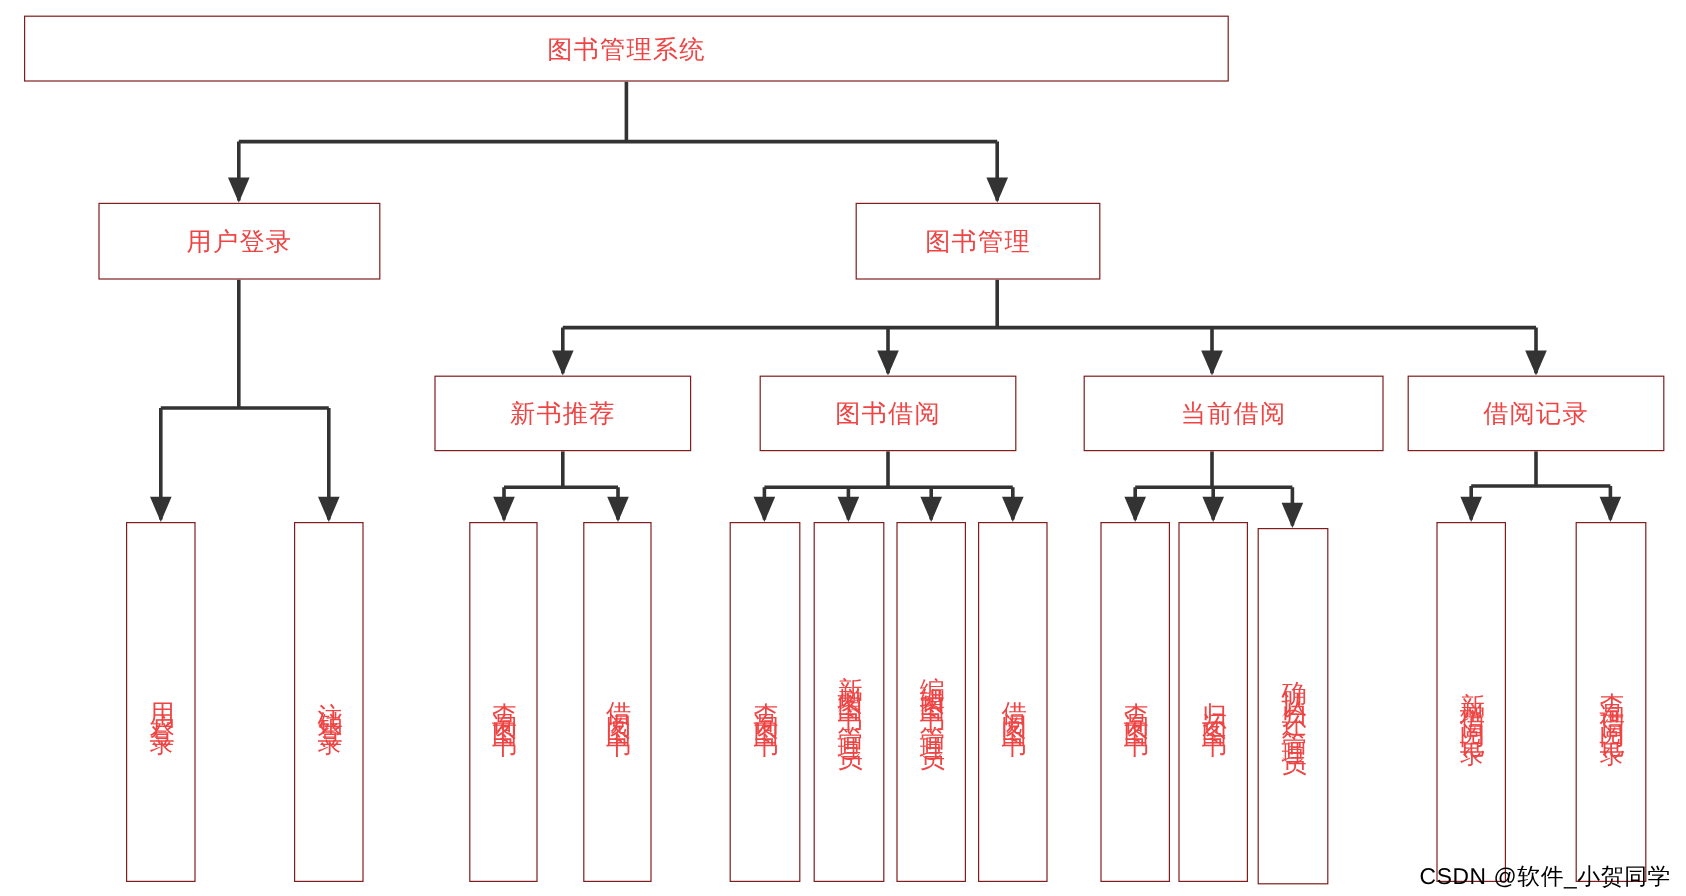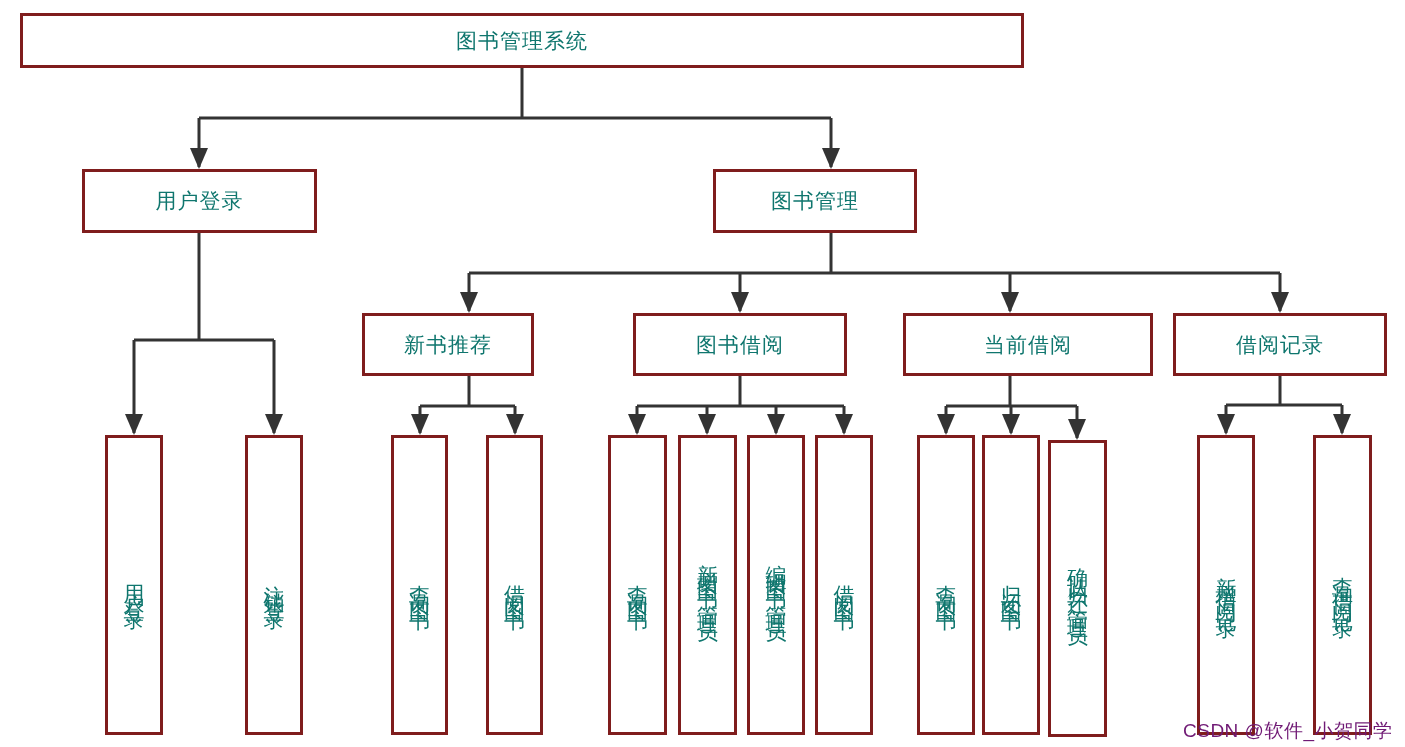--- a/index.html
+++ b/index.html
@@ -12,44 +12,44 @@
     overflow: hidden;
   }
   .connectors {
     position: absolute;
     left: 0; top: 0;
     width: 1405px; height: 747px;
   }
   .box {
     position: absolute;
     box-sizing: border-box;
-    border: 3px solid #7f1d1d;
+    border: 1px solid #7f1d1d;
     background: #ffffff;
     display: flex;
     align-items: center;
     justify-content: center;
-    color: #0f766e;
+    color: #ef4444;
   }
   .hlabel {
     font-size: 21px;
     letter-spacing: 1px;
     white-space: nowrap;
   }
   .vlabel {
     writing-mode: vertical-rl;
     text-orientation: mixed;
     font-size: 21px;
     letter-spacing: 0.4em;
     white-space: nowrap;
   }
   
   .n-root  { left: 20px;   top: 13px;  width: 1004px; height: 55px; }
   .n-l2a   { left: 82px;   top: 169px; width: 235px;  height: 64px; }
   .n-l2b   { left: 713px;  top: 169px; width: 204px;  height: 64px; }
-  .n-l3a   { left: 362px;  top: 313px; width: 172px;  height: 63px; }
+  .n-l3a   { left: 362px;  top: 313px; width: 214px;  height: 63px; }
   .n-l3b   { left: 633px;  top: 313px; width: 214px;  height: 63px; }
   .n-l3c   { left: 903px;  top: 313px; width: 250px;  height: 63px; }
   .n-l3d   { left: 1173px; top: 313px; width: 214px;  height: 63px; }
   .leaf    { top: 435px; width: 58px; height: 300px; }
   .g1-1 { left: 105px; }
   .g1-2 { left: 245px; }
   .g2-1 { left: 391px; width: 57px; }
   .g2-2 { left: 486px; width: 57px; }
   .g3-1 { left: 608px; width: 59px; }
   .g3-2 { left: 678px; width: 59px; }
@@ -58,21 +58,21 @@
   .g4-1 { left: 917px; }
   .g4-2 { left: 982px; }
   .g4-3 { left: 1048px; width: 59px; top: 440px; height: 297px; }
   .g5-1 { left: 1197px; }
   .g5-2 { left: 1313px; width: 59px; }
   .watermark {
     position: absolute;
     left: 1183px;
     top: 718px;
     font-size: 19px;
-    color: #701a75;
+    color: #000000;
     letter-spacing: 0.5px;
     white-space: nowrap;
     z-index: 10;
   }
 </style>
 </head>
 <body>
 
 <div class="canvas">
 

